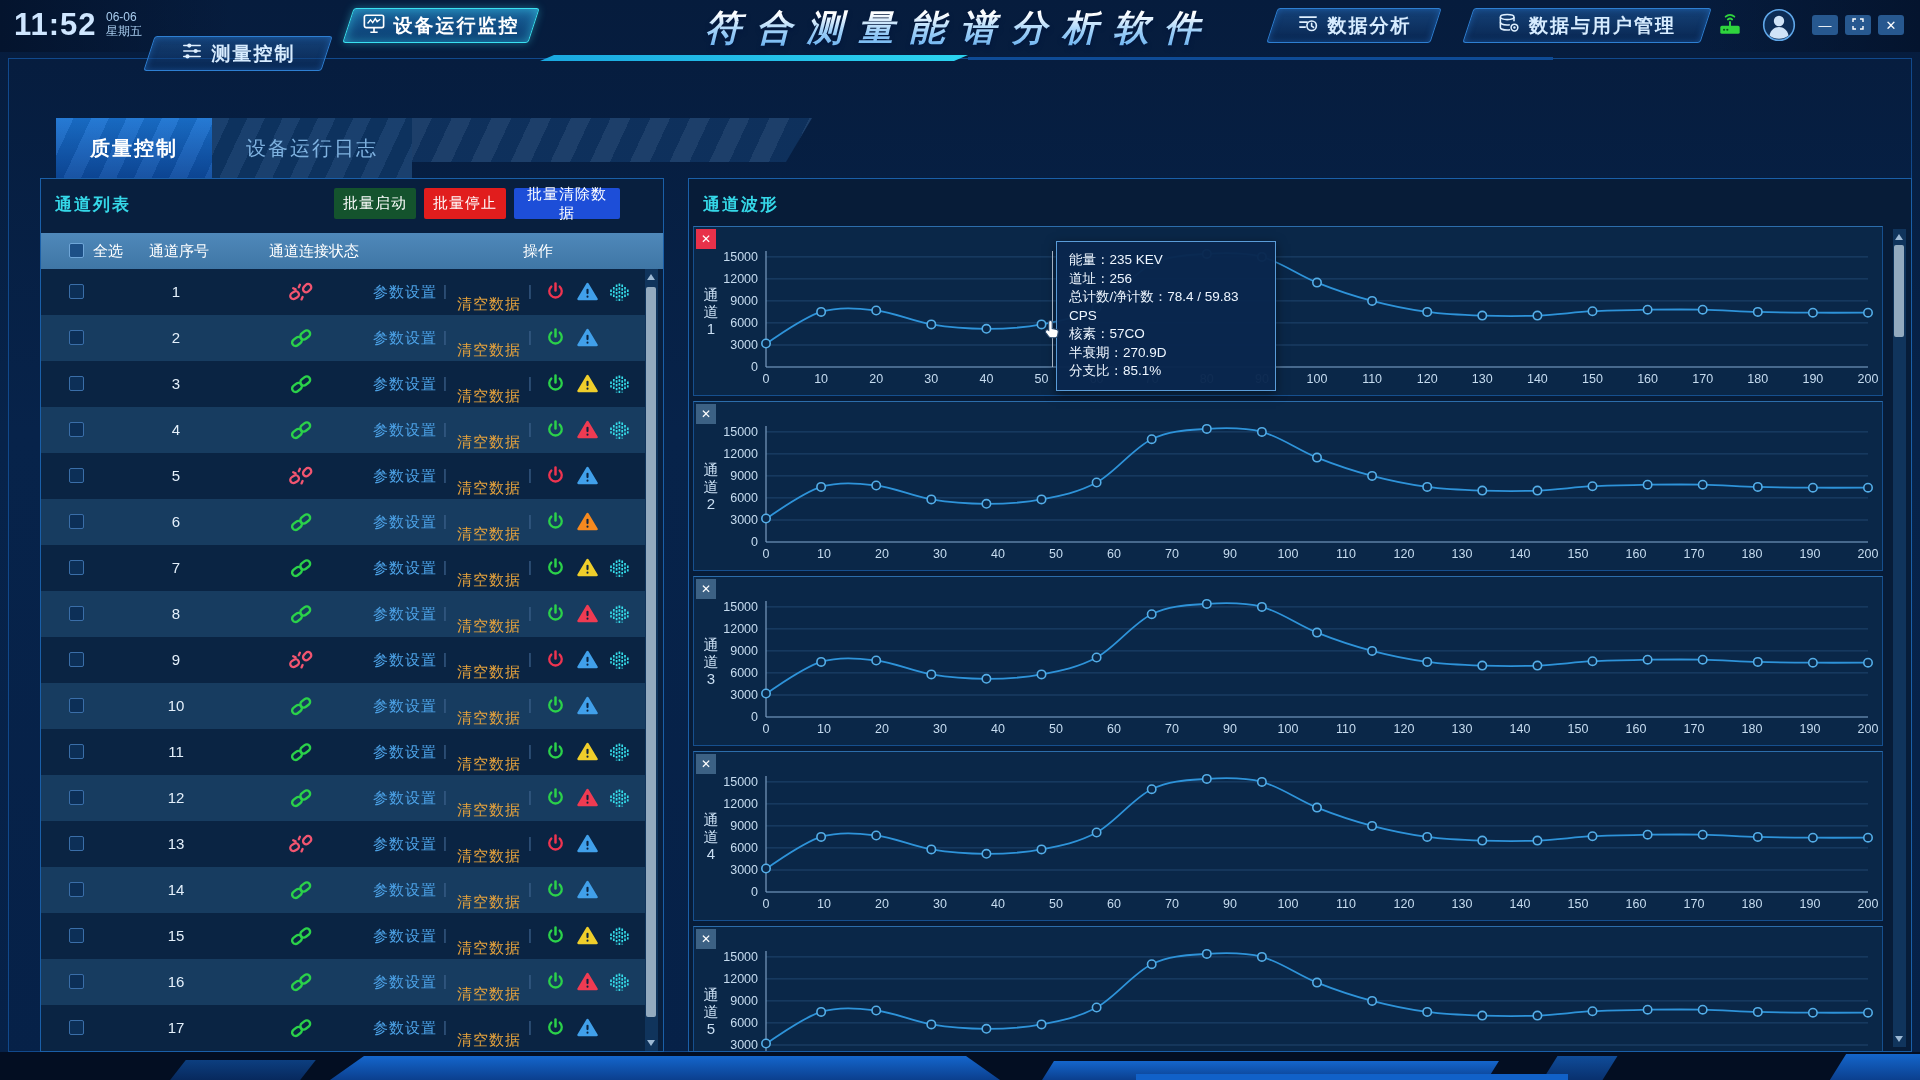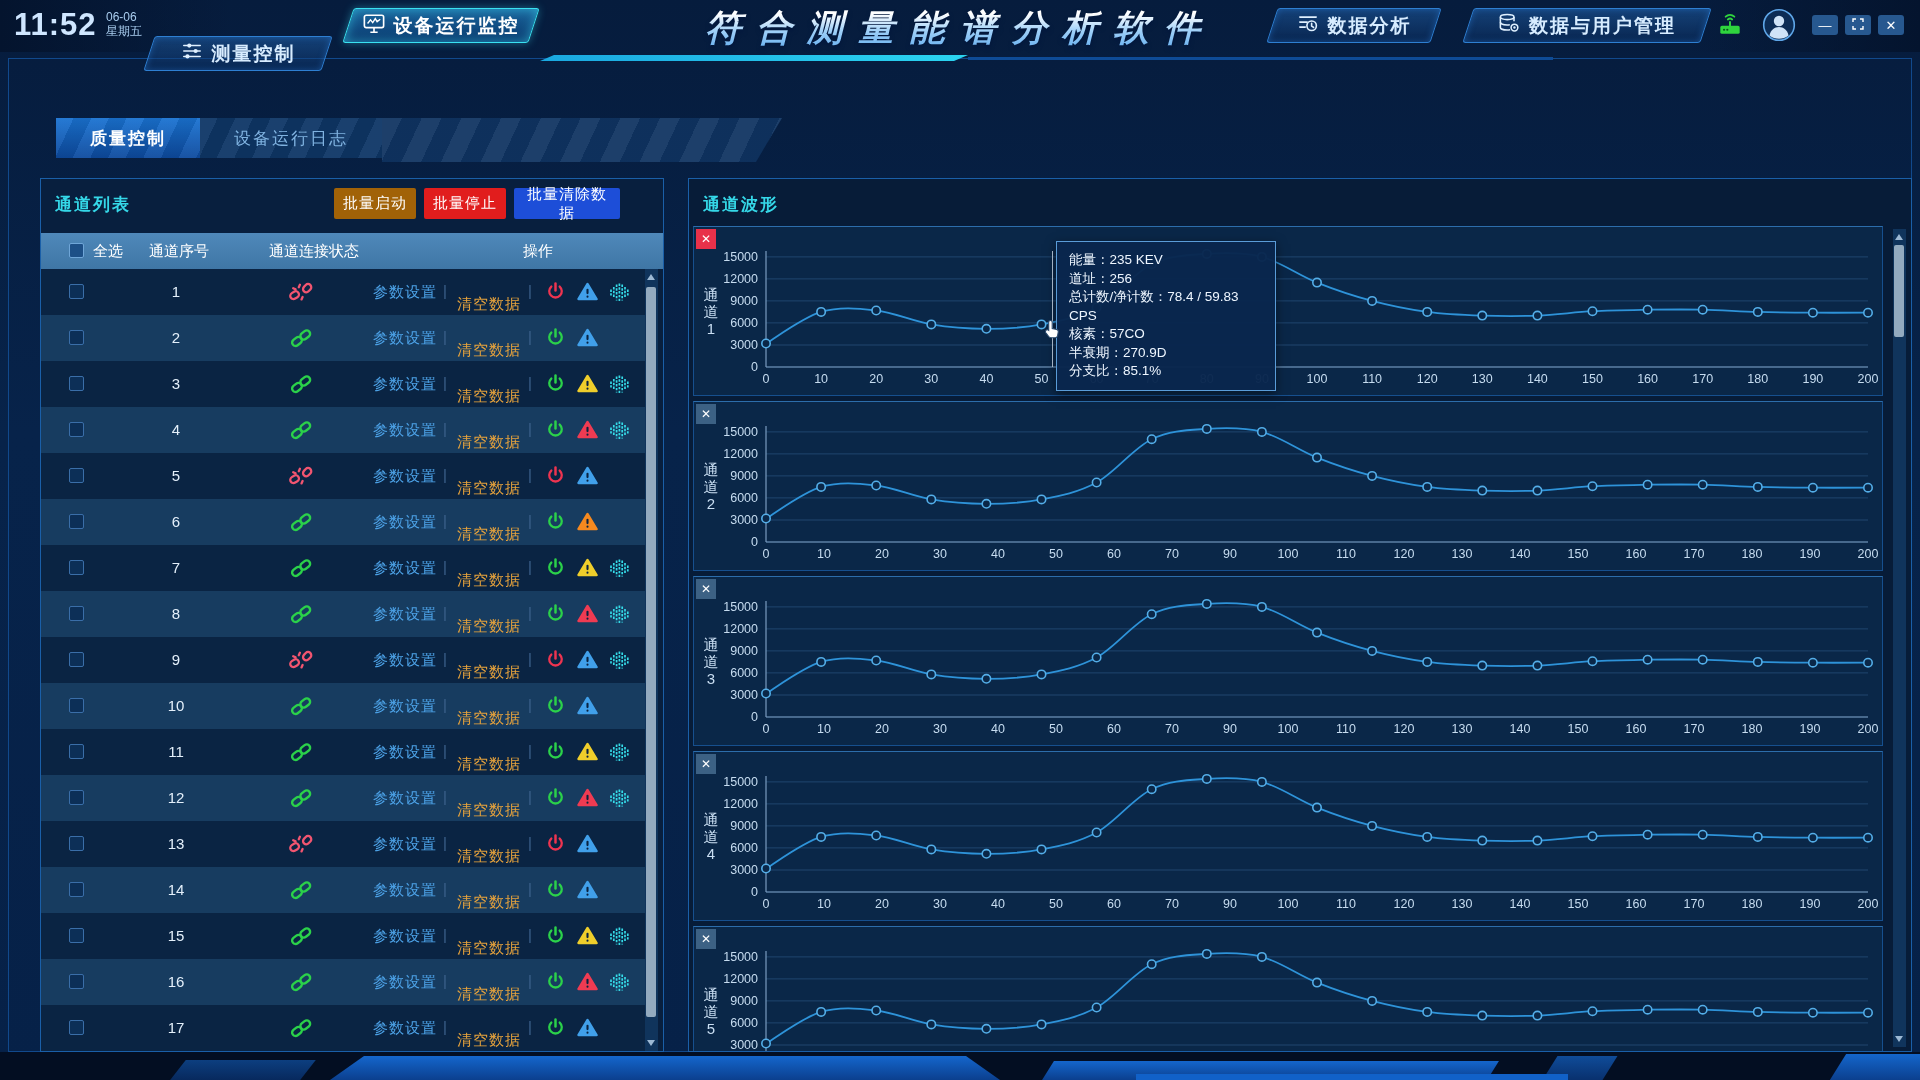--- a/index.html
+++ b/index.html
@@ -30,21 +30,21 @@
   .hicon{position:absolute;top:10px;z-index:3;}
   .winbtn{position:absolute;top:15px;width:26px;height:20px;background:#27588f;border-radius:3px;z-index:3;
        display:flex;align-items:center;justify-content:center;color:#fff;font-size:13px;cursor:pointer;}
   
   #frameline{position:absolute;left:8px;right:8px;top:58px;bottom:28px;border:1px solid #11498c;z-index:1;}
   .topdeco1{position:absolute;left:540px;top:55px;width:428px;height:6px;background:linear-gradient(90deg,#1aa8e0,#2bd4f0);
        clip-path:polygon(14px 0,100% 0,calc(100% - 14px) 100%,0 100%);z-index:2;}
   .topdeco2{position:absolute;left:968px;top:57px;width:585px;height:3px;background:#0e4b96;z-index:2;}
   
   #tabs{position:absolute;left:56px;top:118px;height:44px;display:flex;z-index:3;}
-  .tab{height:40px;display:flex;align-items:center;justify-content:center;padding:0 34px;font-size:17px;letter-spacing:2px;cursor:pointer;
+  .tab{height:60px;display:flex;align-items:center;justify-content:center;padding:0 34px;font-size:20px;letter-spacing:2px;cursor:pointer;
        color:#7fb2e0;background:#0e3666;position:relative;overflow:hidden;}
   .tab .stripes{position:absolute;inset:0;background:repeating-linear-gradient(115deg,rgba(255,255,255,.05) 0 16px,rgba(0,0,0,.08) 16px 32px);}
   .tab.active{color:#fff;font-weight:bold;background:linear-gradient(180deg,#1a73d2,#0d4a9e);}
   #tabfill{width:400px;height:44px;background:#0f3361;position:relative;overflow:hidden;
        clip-path:polygon(0 0,100% 0,calc(100% - 26px) 100%,0 100%);}
   #tabfill .stripes{position:absolute;inset:0;background:repeating-linear-gradient(115deg,rgba(255,255,255,.06) 0 18px,rgba(0,0,0,.05) 18px 36px);}
   
   .panel{position:absolute;border:1px solid #1a5fa8;background:#081f3e;z-index:3;overflow:hidden;}
   #lpanel{left:40px;top:178px;width:624px;height:874px;}
   #rpanel{left:688px;top:178px;width:1224px;height:874px;background:#071c38;}
@@ -203,21 +203,21 @@
         <div class="stripes"></div>
         <span style="position:relative">设备运行日志</span>
       </div>
     <div id="tabfill">
         <div class="stripes"></div>
       </div>
   </div>
 
   <div class="panel" id="lpanel">
     <div class="ptitle">通道列表</div>
-    <button class="batchbtn" style="left:293px;width:82px;background:#a16207;">批量启动</button>
+    <button class="batchbtn" style="left:293px;width:82px;background:#14532d;">批量启动</button>
     <button class="batchbtn" style="left:383px;width:82px;background:#e11d1d;">批量停止</button>
     <button class="batchbtn" style="left:473px;width:106px;background:#1d4ed8;">批量清除数据</button>
 
     <div id="thead">
       <span class="cb"></span>
       <span style="left:52px;">全选</span>
       <span style="left:108px;">通道序号</span>
       <span style="left:228px;">通道连接状态</span>
       <span style="left:482px;">操作</span>
     </div>

